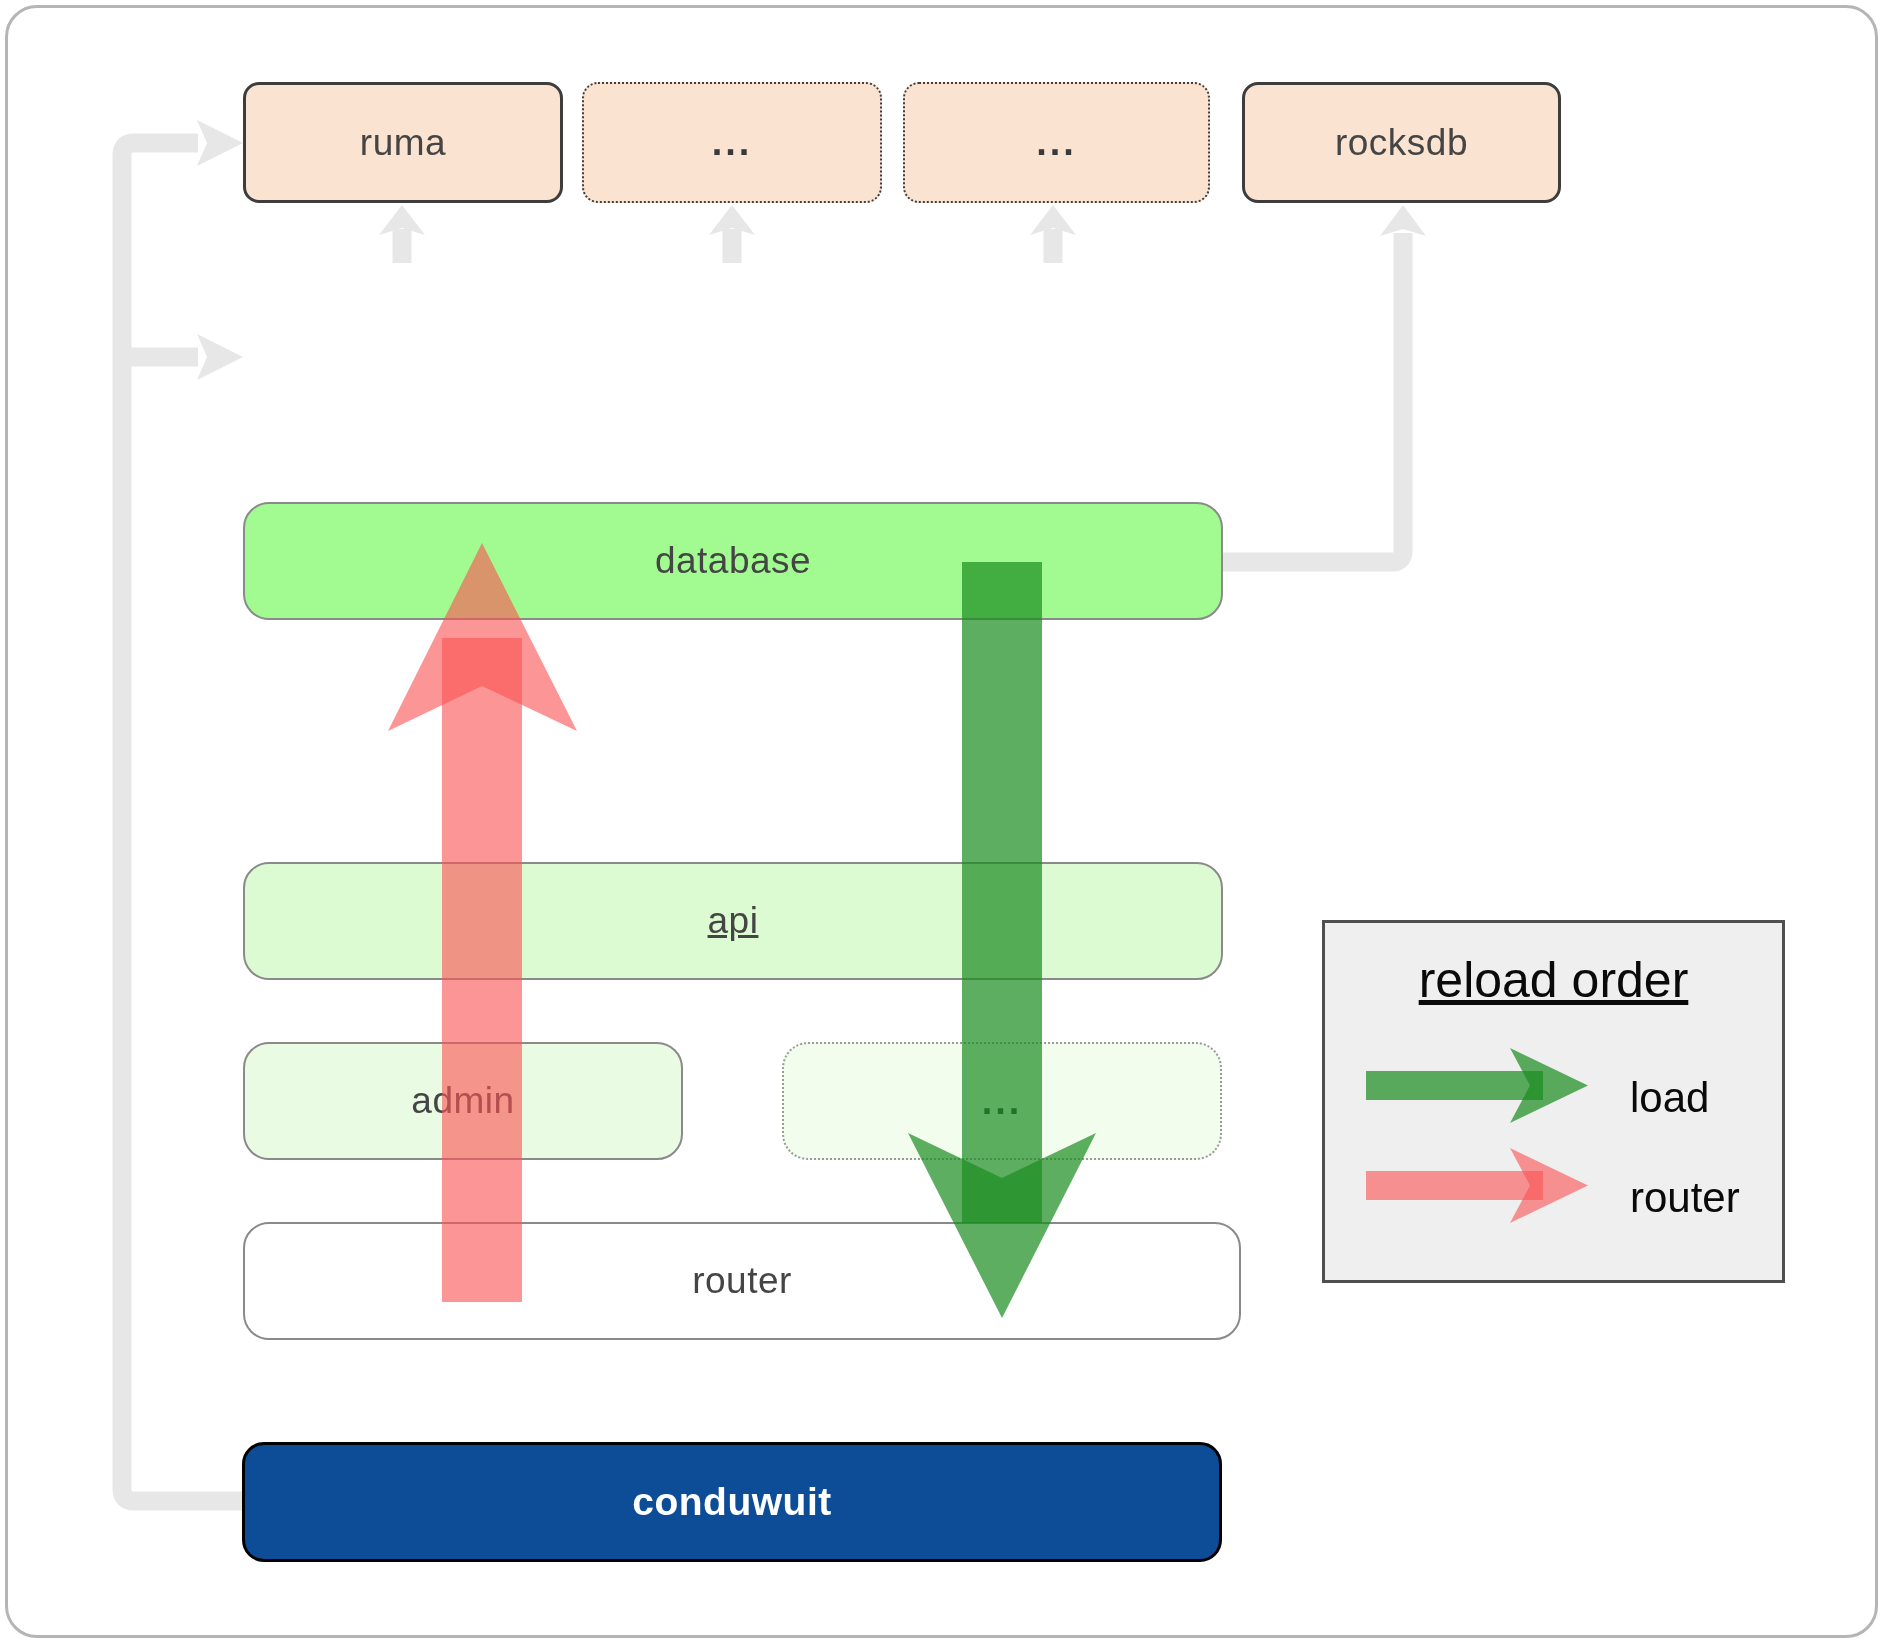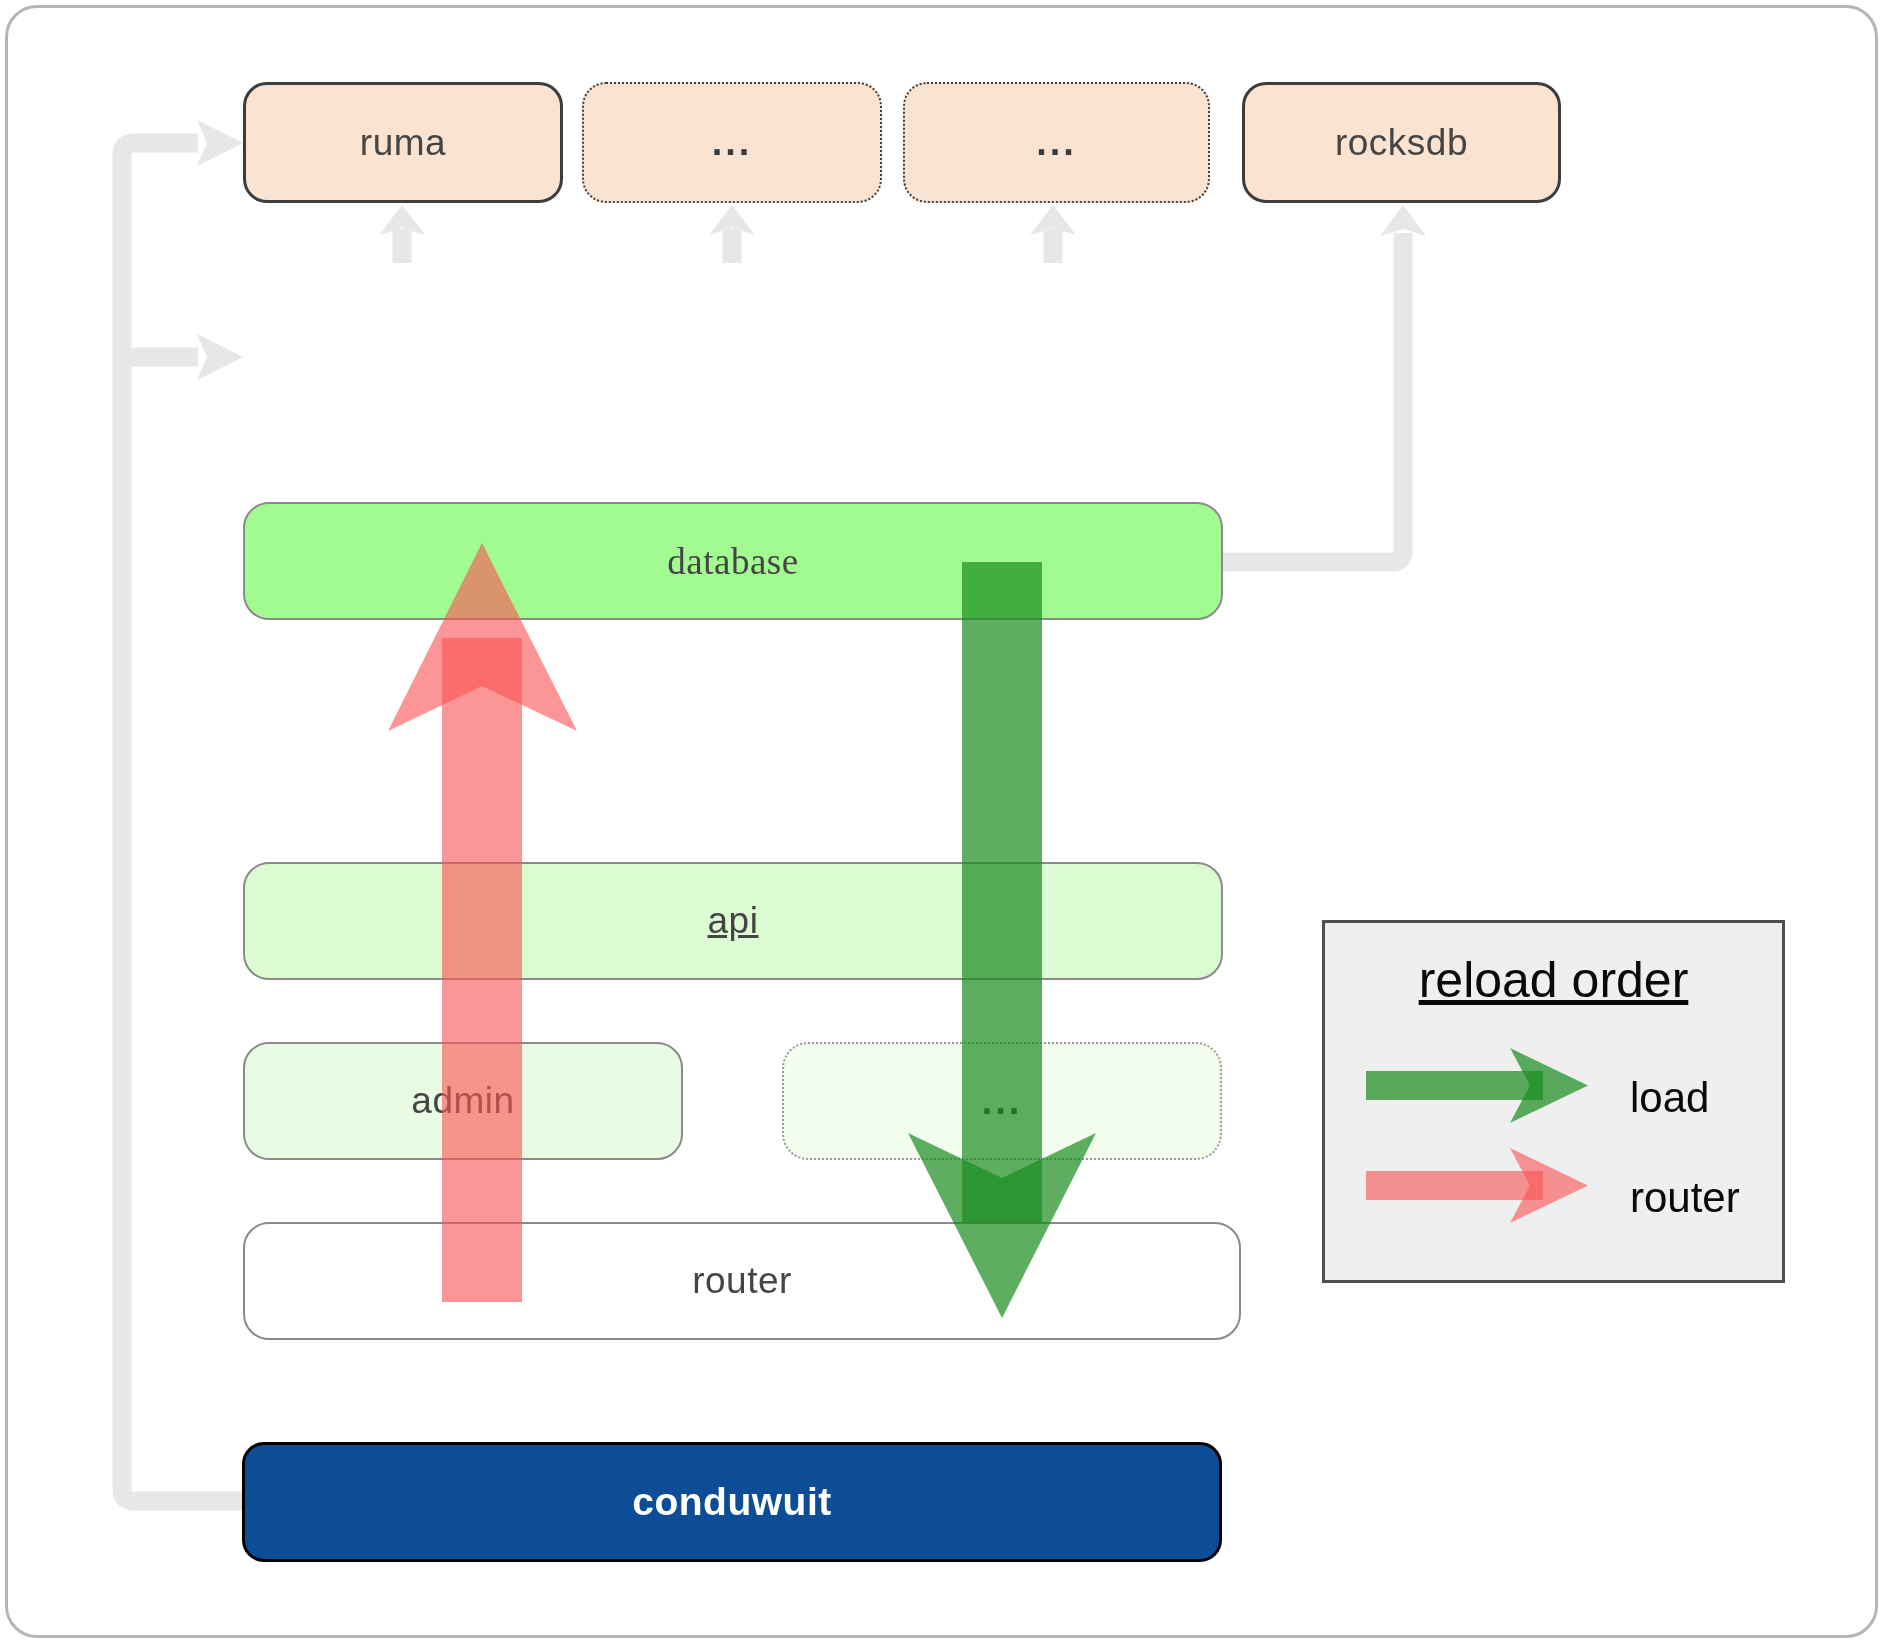--- a/index.html
+++ b/index.html
@@ -38,29 +38,29 @@
     position: absolute;
     box-sizing: border-box;
     display: flex;
     align-items: center;
     justify-content: center;
     font-size: 37px;
     color: #454545;
     font-weight: 500;
     letter-spacing: 0.5px;
   }
-  .r24 { border-radius: 24px; }
+  .r24 { border-radius: 16px; }
   .r26 { border-radius: 26px; }
 
   .b-ruma      { left:243px; top:82px;  width:320px; height:121px; background:#fbe3d2; border:3px solid #3d3d3d; }
   .b-e1        { left:582px; top:82px;  width:300px; height:121px; background:#fbe3d2; border:2.5px dotted #3f3f3f; }
   .b-e2        { left:903px; top:82px;  width:307px; height:121px; background:#fbe3d2; border:2.5px dotted #3f3f3f; }
   .b-rocksdb   { left:1242px; top:82px; width:319px; height:121px; background:#fbe3d2; border:3px solid #3d3d3d; }
   .b-core      { left:243px; top:262px; width:980px; height:186px; background:#cde4f8; border:2.5px solid #8a8a8a; }
-  .b-database  { left:243px; top:502px; width:980px; height:118px; background:#a2fb90; border:2.5px solid #8a8a8a;font-family:Liberation Serif, serif; }
+  .b-database  { left:243px; top:502px; width:980px; height:118px; background:#a2fb90; border:2.5px solid #8a8a8a; }
   .b-service   { left:243px; top:682px; width:980px; height:118px; background:#cbfabc; border:2.5px solid #8a8a8a; }
   .b-api       { left:243px; top:862px; width:980px; height:118px; background:#ddfbd2; border:2.5px solid #8a8a8a;text-decoration:underline; }
   .b-admin     { left:243px; top:1042px; width:440px; height:118px; background:#eafbe3; border:2px solid #8a8a8a; }
   .b-admin-more{ left:782px; top:1042px; width:440px; height:118px; background:#f2fdee; border:2px dotted #9a9a9a; }
   .b-router    { left:243px; top:1222px; width:998px; height:118px; background:#ffffff; border:2px solid #8a8a8a; }
   .b-conduwuit { left:242px; top:1442px; width:980px; height:120px; background:#0d4c96; border:3px solid #000000;
                  border-radius:22px; color:#ffffff; font-weight:600; font-size:39px; }
 
   .dots { font-weight: 700; font-size: 38px; letter-spacing: 3px; color:#3a3a3a; }
 

